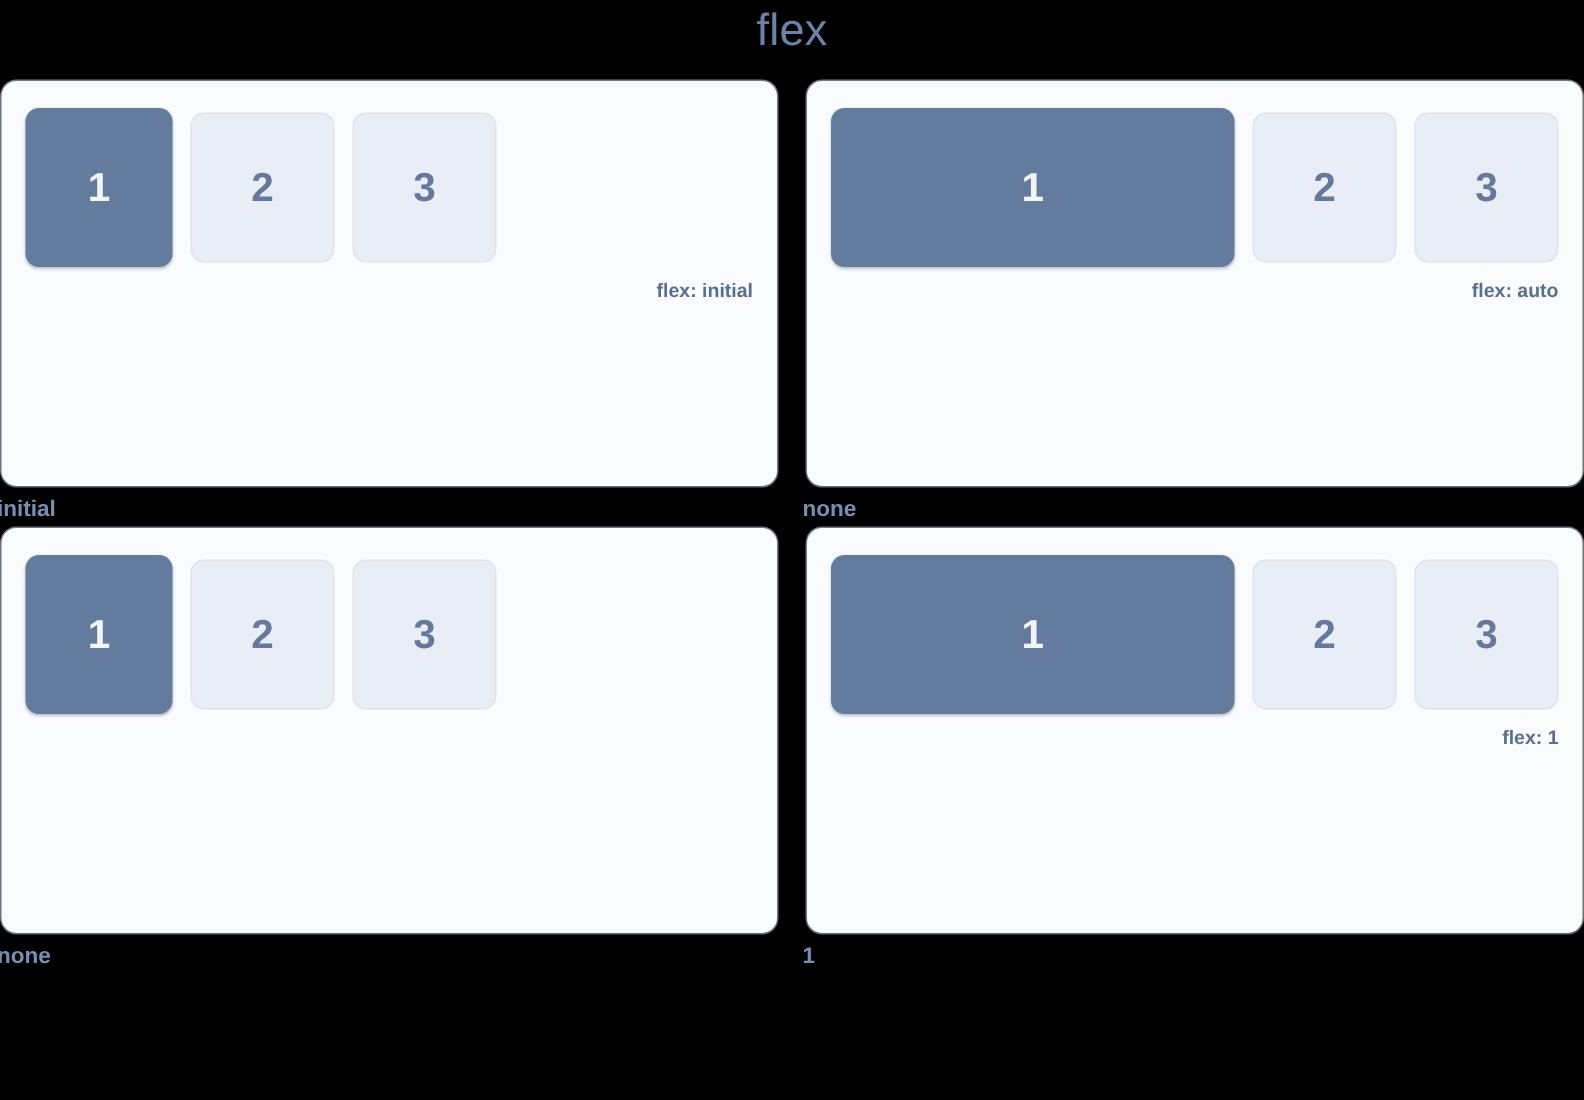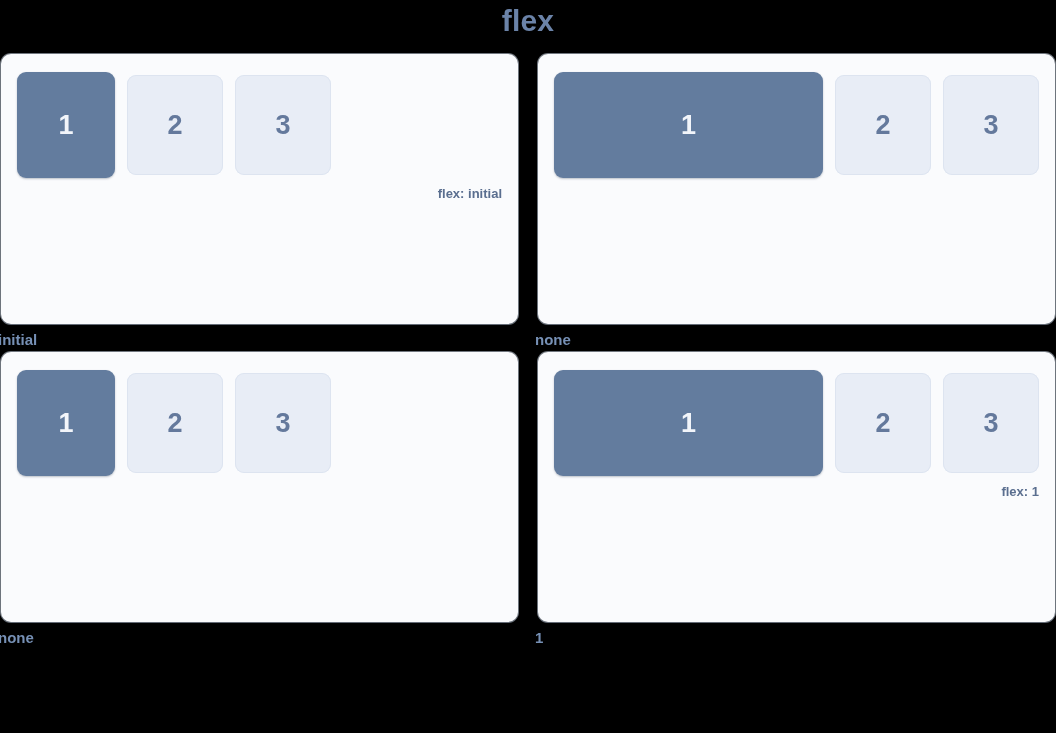--- a/index.html
+++ b/index.html
@@ -20,21 +20,21 @@
     height: 733px;
     background: #000000;
   }
 
   
   .page-title {
     width: 100%;
     text-align: center;
     color: #6b83a8;
     font-size: 30px;
-    font-weight: bold;
+    font-weight: normal;
     line-height: 1;
     padding-top: 6px;
     margin: 0 0 18px 0;
     letter-spacing: 0.2px;
   }
 
   
   .demo-grid {
     display: flex;
     flex-wrap: wrap;
@@ -136,20 +136,21 @@
       <div class="cell-label">initial</div>
     </div>
 
     <div class="demo-cell">
       <div class="panel">
         <div class="flex-row grow">
           <div class="box box-primary">1</div>
           <div class="box box-muted">2</div>
           <div class="box box-muted">3</div>
         </div>
+        <div class="caption">flex: auto</div>
       </div>
       <div class="cell-label">none</div>
     </div>
 
     <div class="demo-cell">
       <div class="panel">
         <div class="flex-row nogrow">
           <div class="box box-primary">1</div>
           <div class="box box-muted">2</div>
           <div class="box box-muted">3</div>

